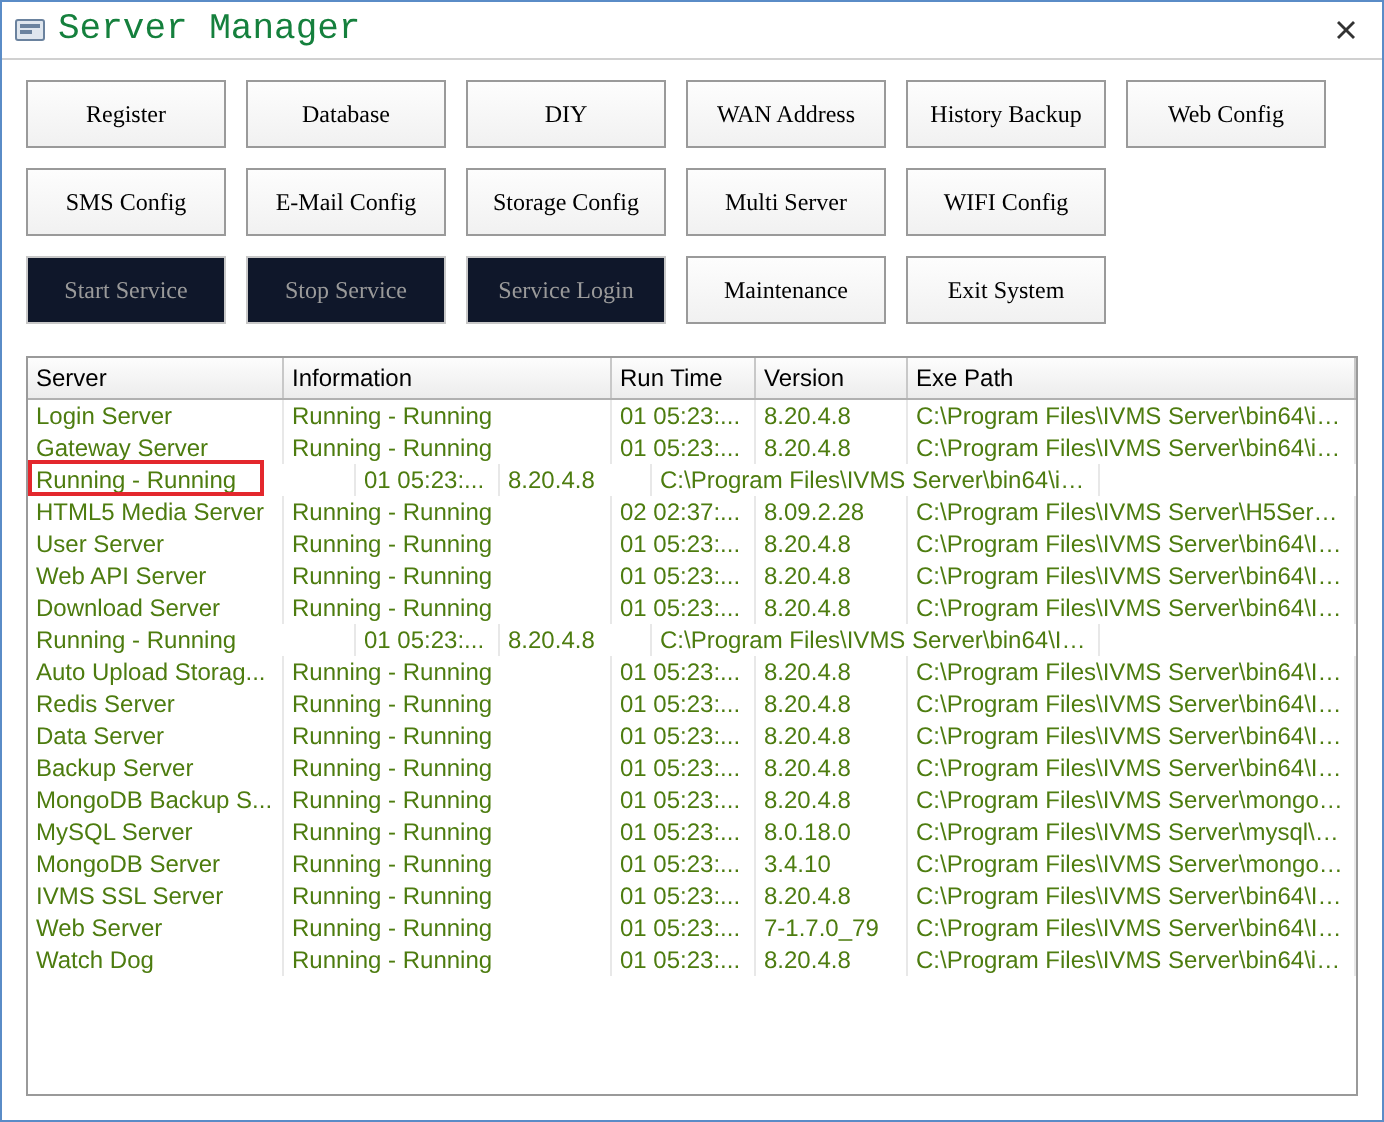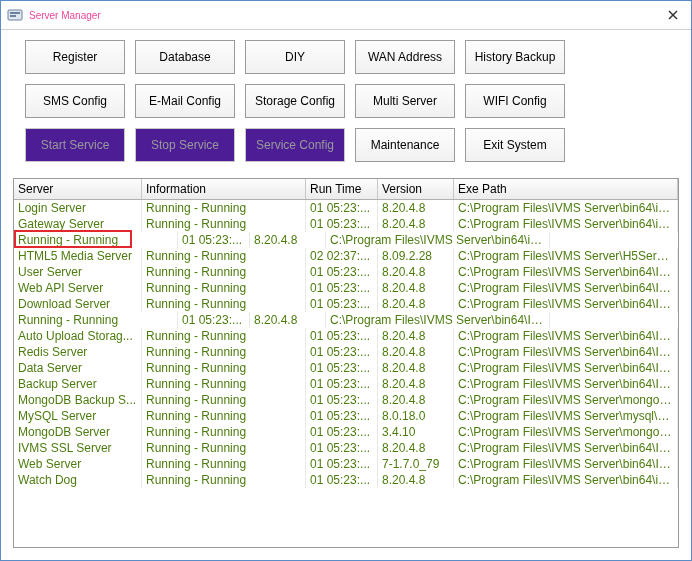--- a/index.html
+++ b/index.html
@@ -30,37 +30,39 @@
   }
   .titlebar .app-icon {
     width: 16px;
     height: 16px;
     margin-right: 6px;
     display: flex;
     align-items: center;
     justify-content: center;
   }
   .titlebar .app-title {
-    font-size: 10px;
-    color: #ec4899;
+    font-size: 18px;
+    color: #15803d;
     flex: 1;
+    font-family: Liberation Mono, monospace;
   }
   .titlebar .close {
     width: 24px;
     height: 20px;
     display: flex;
     align-items: center;
     justify-content: center;
     font-size: 14px;
     color: #333;
     cursor: pointer;
   }
 
   .toolbar {
-    padding: 10px 12px 6px 24px;
+    padding: 10px 12px 6px 12px;
+    font-family: Liberation Serif, serif;
   }
   .toolbar-row {
     display: flex;
     gap: 10px;
     margin-bottom: 10px;
   }
   .tbtn {
     width: 100px;
     height: 34px;
     box-sizing: border-box;
@@ -70,21 +72,21 @@
     align-items: center;
     justify-content: center;
     font-size: 12px;
     color: #000;
     cursor: pointer;
     user-select: none;
   }
   .tbtn.disabled {
     color: #9a9a9a;
     border-color: #c8c8c8;
-    background: #4c1d95;
+    background: #0f172a;
     cursor: default;
   }
 
   .grid-wrap {
     margin: 0 12px 12px 12px;
     border: 1px solid #9a9a9a;
     flex: 1;
     overflow: hidden;
     display: flex;
     flex-direction: column;
@@ -167,32 +169,33 @@
     </span>
   </div>
 
   <div class="toolbar" id="toolbar">
       <div class="toolbar-row">
         <div class="tbtn">Register</div>
         <div class="tbtn">Database</div>
         <div class="tbtn">DIY</div>
         <div class="tbtn">WAN Address</div>
         <div class="tbtn">History Backup</div>
+        <div class="tbtn">Web Config</div>
       </div>
       <div class="toolbar-row">
         <div class="tbtn">SMS Config</div>
         <div class="tbtn">E-Mail Config</div>
         <div class="tbtn">Storage Config</div>
         <div class="tbtn">Multi Server</div>
         <div class="tbtn">WIFI Config</div>
       </div>
       <div class="toolbar-row">
         <div class="tbtn disabled">Start Service</div>
         <div class="tbtn disabled">Stop Service</div>
-        <div class="tbtn disabled">Service Config</div>
+        <div class="tbtn disabled">Service Login</div>
         <div class="tbtn">Maintenance</div>
         <div class="tbtn">Exit System</div>
       </div>
     </div>
 
   <div class="grid-wrap">
     <div class="grid-header" id="grid-header">
         <div class="col col-0">Server</div>
         <div class="col col-1">Information</div>
         <div class="col col-2">Run Time</div>

